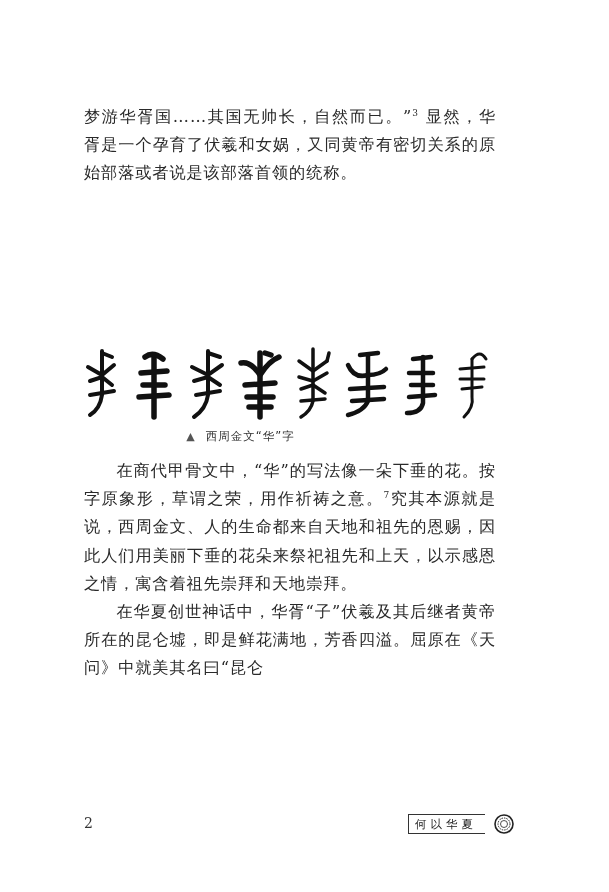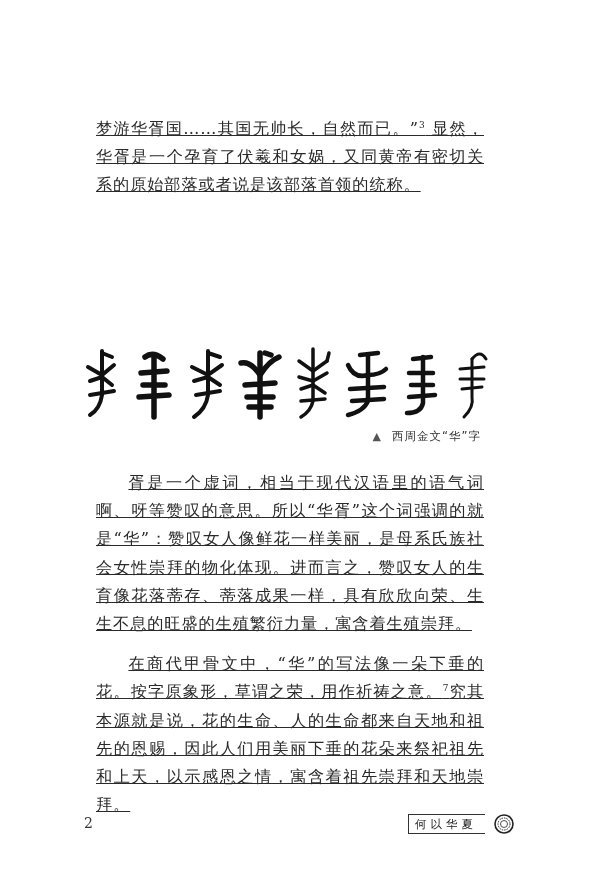--- a/index.html
+++ b/index.html
@@ -1,27 +1,27 @@
 <!DOCTYPE html>
 <html><head>
 <meta charset="utf-8">
 <style>
   html, body { margin: 0; padding: 0; background: #ffffff; }
   body { width: 609px; height: 892px; position: relative; overflow: hidden;
          font-family: "DejaVu Serif", "Liberation Serif", serif; color: #2a2a2a; }
   .page { position: absolute; left: 0; top: 0; width: 609px; height: 892px; }
   .textblock { position: absolute; left: 84px; width: 412px; font-size: 16.2px;
                line-height: 28.2px; letter-spacing: 0.9px; text-align: justify; }
-  .para { margin: 12px; text-decoration: underline; }
+  .para { margin: 0; }
   .indent { text-indent: 2em; }
   sup { font-size: 9px; vertical-align: 6px; line-height: 0; }
   .figure { position: absolute; left: 78px; top: 343px; width: 418px; height: 80px;
             display: flex; justify-content: space-between; align-items: center; }
   .glyph { width: 46px; height: 76px; }
-  .caption { position: absolute; top: 429px; left: 0; width: 481px; text-align: right;
+  .caption { position: absolute; top: 429px; left: 0; width: 481px; text-align: center;
              font-family: "DejaVu Sans", "Liberation Sans", sans-serif; font-size: 11.5px;
              color: #333; letter-spacing: 1px; }
   .caption .tri { color: #555; font-size: 11px; margin-right: 10px; }
   .pageno { position: absolute; left: 84px; top: 815px; font-size: 14px; color: #333; }
   .runhead { position: absolute; left: 408px; top: 813px; height: 22px; display: flex; align-items: center; gap: 6px; }
   .runhead .box { border-top: 1px solid #333; border-bottom: 1px solid #333; border-left: 1px solid #333;
                   padding: 0 8px 0 6px; height: 18px; line-height: 18px;
                   font-family: "DejaVu Sans", "Liberation Sans", sans-serif; font-size: 11.5px;
                   letter-spacing: 4px; color: #222; }
   .runhead .seal { width: 20px; height: 20px; margin-left: 3px; }
@@ -110,22 +110,22 @@
           <path d="M12 44 L32 42"></path>
         </g>
       </svg>
   </div>
 
   <div class="caption">
     <span class="tri">▲</span><span>西周金文“华”字</span>
   </div>
 
   <div class="textblock" style="top:457px;">
-    <p class="para indent">胥是一个虚词，相当于现代汉语里的语气词啊、呀等赞叹的意思。所以“华胥”这个词强调的就是“华”：赞叹女人像鲜花一样美丽，是母系氏族社会女性崇拜的物化体现。进而言之，赞叹女人的生育像花落蒂存、蒂落成果一样，具有欣欣向荣、生生不息的旺盛的生殖繁衍力量，寓含着生殖崇拜。</p>
-    <p class="para indent"><span>在商代甲骨文中，“华”的写法像一朵下垂的花。按字原象形，草谓之荣，用作祈祷之意。</span><sup>7</sup><span>究其本源就是说，花的生命、人的生命都来自天地和祖先的恩赐，因此人们用美丽下垂的花朵来祭祀祖先和上天，以示感恩之情，寓含着祖先崇拜和天地崇拜。</span></p>
+    <p class="para indent"><span>在商代甲骨文中，“华”的写法像一朵下垂的花。按字原象形，草谓之荣，用作祈祷之意。</span><sup>7</sup><span>究其本源就是说，西周金文、人的生命都来自天地和祖先的恩赐，因此人们用美丽下垂的花朵来祭祀祖先和上天，以示感恩之情，寓含着祖先崇拜和天地崇拜。</span></p>
+    <p class="para indent">在华夏创世神话中，华胥“子”伏羲及其后继者黄帝所在的昆仑墟，即是鲜花满地，芳香四溢。屈原在《天问》中就美其名曰“昆仑</p>
   </div>
 
   <div class="pageno">2</div>
 
   <div class="runhead">
     <span class="box">何以华夏</span>
     <svg class="seal" viewBox="0 0 20 20">
       <circle cx="10" cy="10" r="9" fill="none" stroke="#222" stroke-width="1.6"></circle>
       <circle cx="10" cy="10" r="6" fill="none" stroke="#222" stroke-width="1" stroke-dasharray="1.5 1"></circle>
       <circle cx="10" cy="10" r="3.5" fill="#fff" stroke="#222" stroke-width="0.8"></circle>

